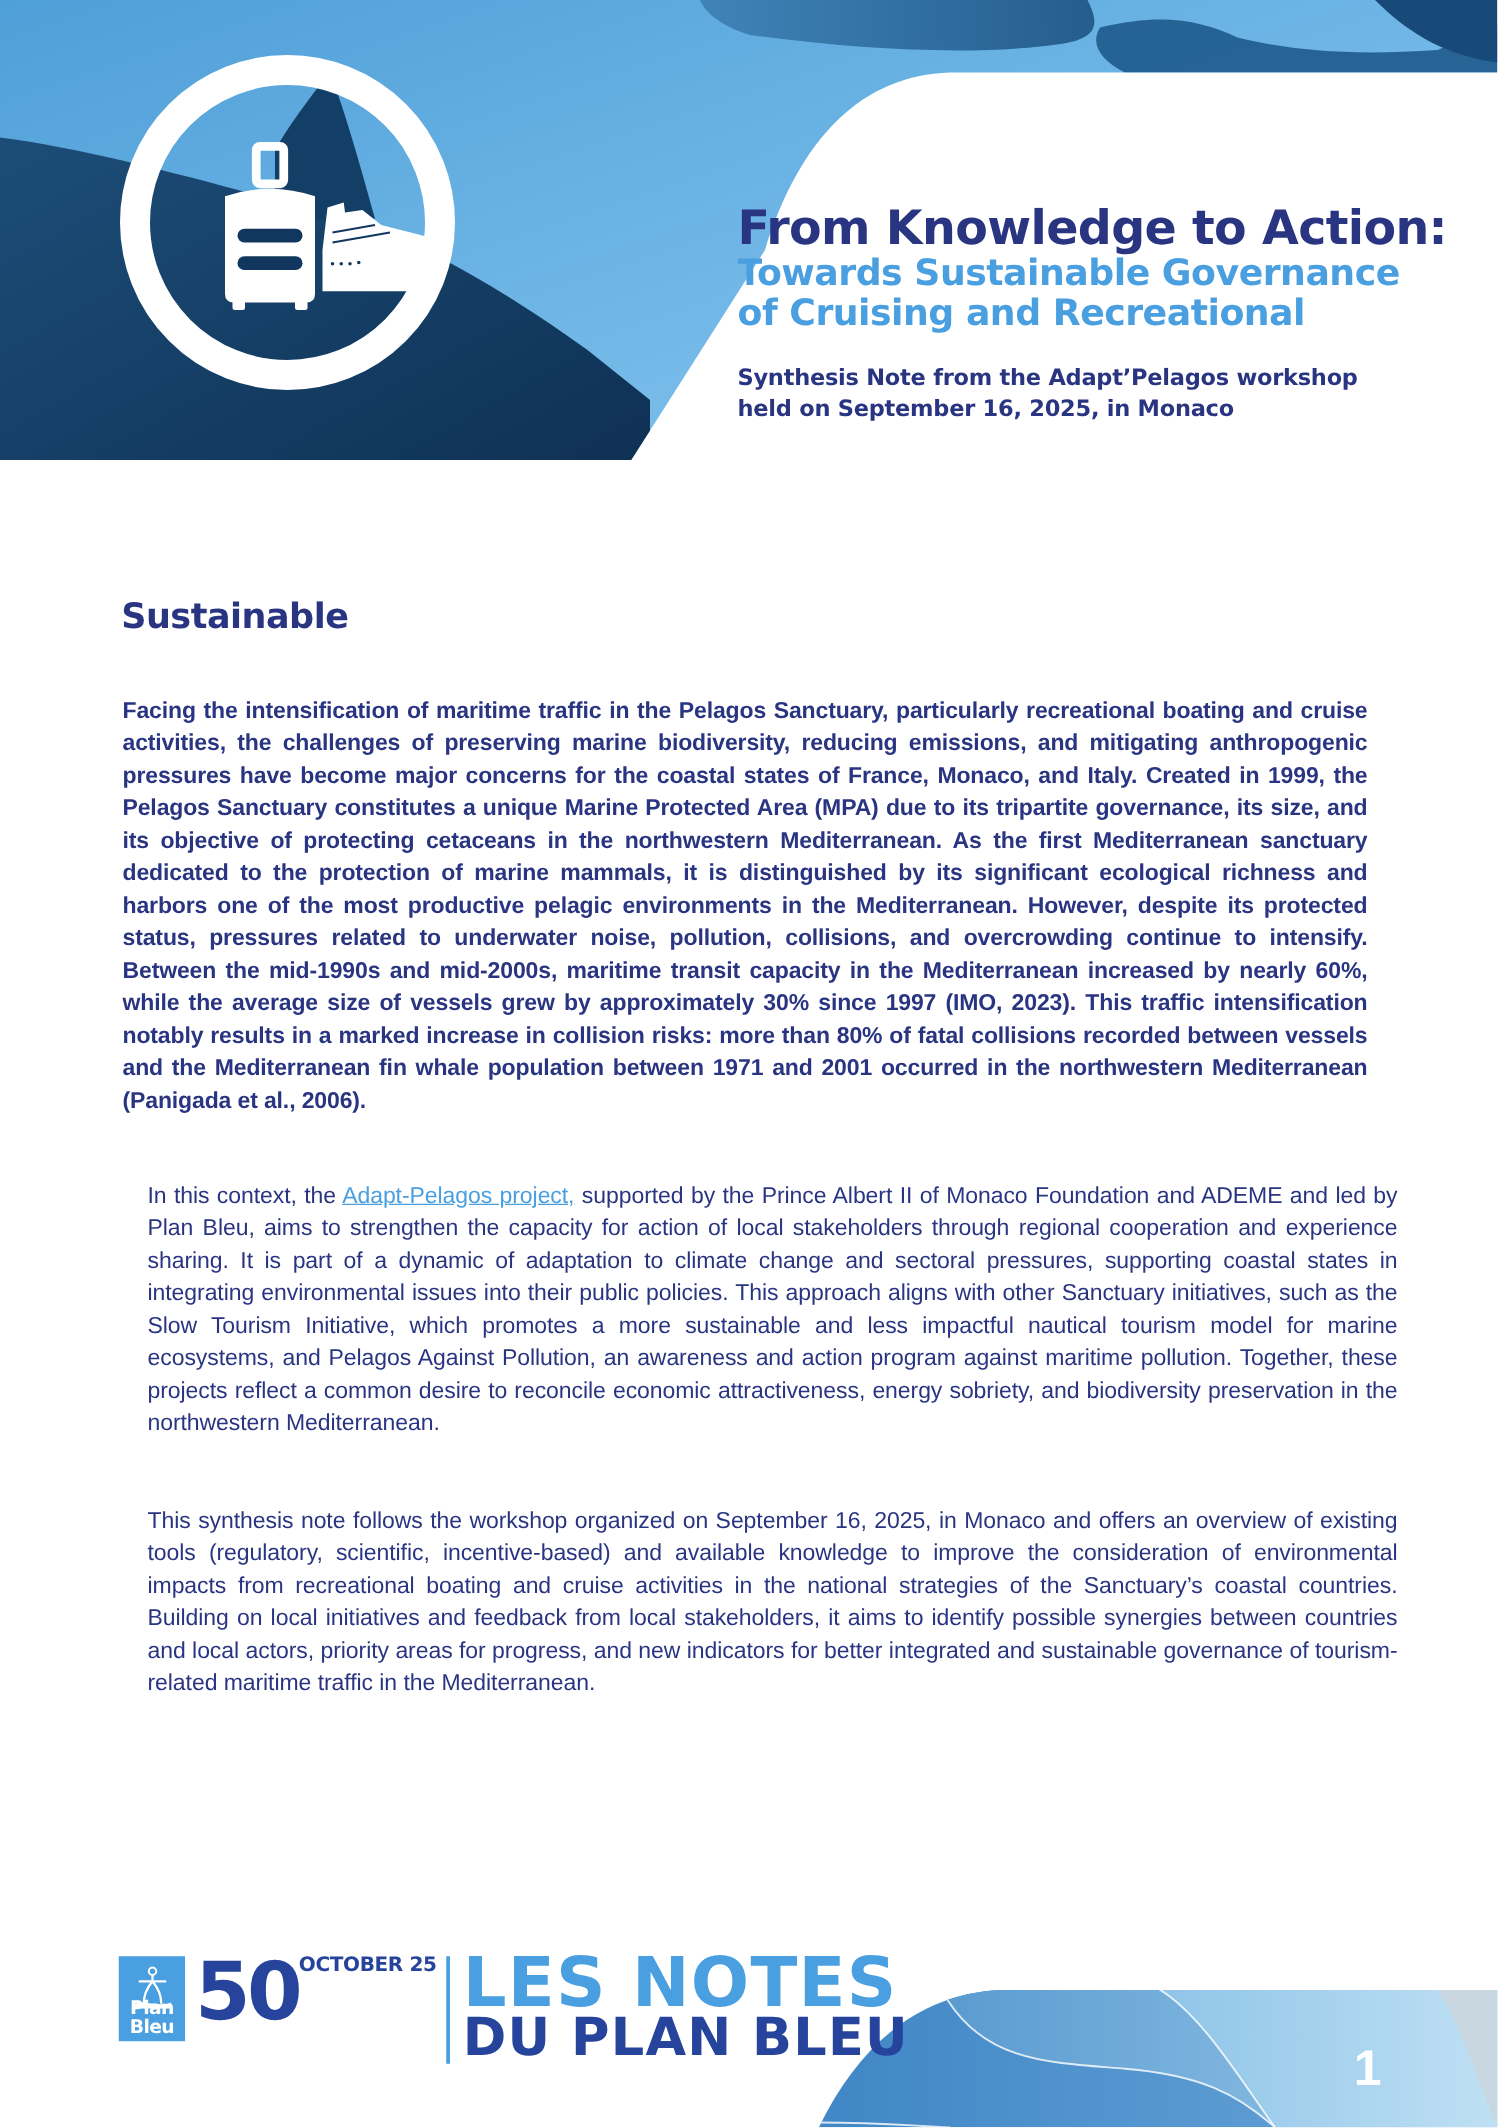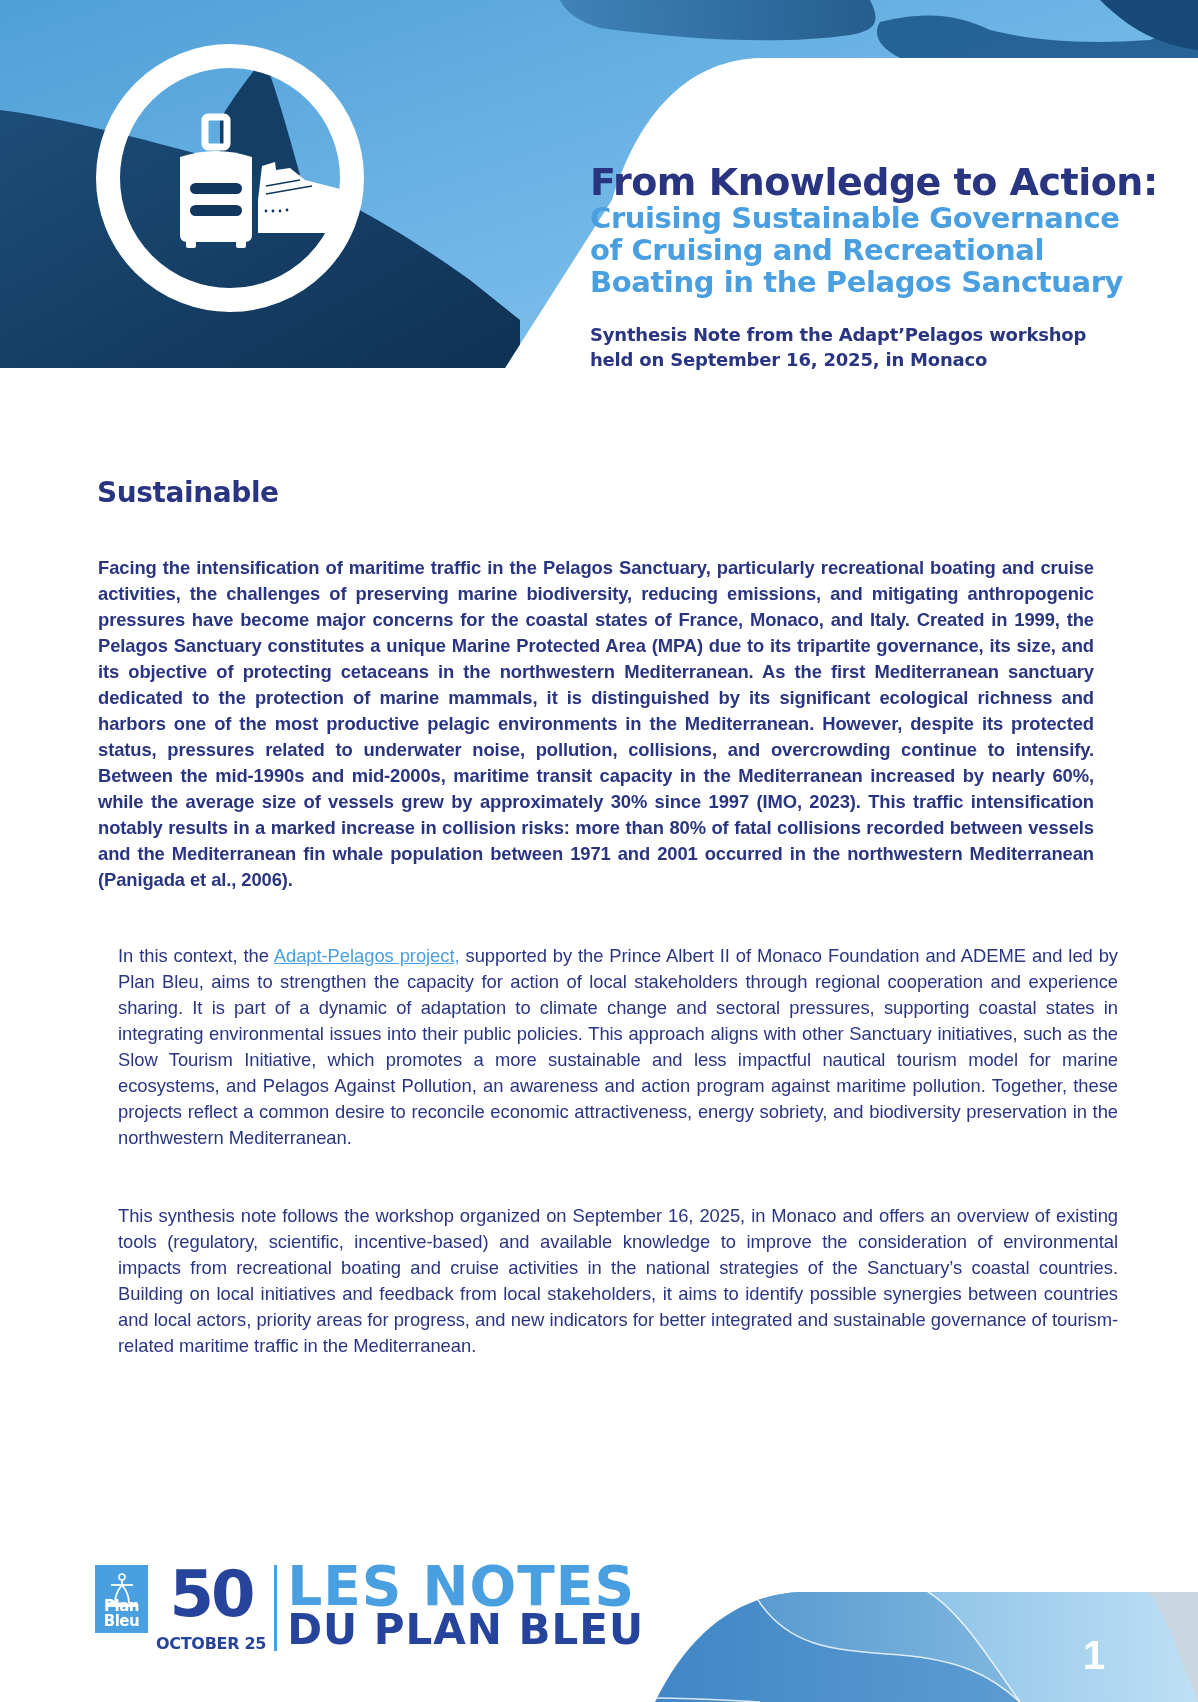--- a/index.html
+++ b/index.html
@@ -22,21 +22,21 @@
   .para-bold { top: 555px; font-family: "Liberation Sans", sans-serif; font-weight: bold; font-size: 18.4px; line-height: 26px; color: #2a3582; text-align: justify; padding-left: 4px; letter-spacing: -0.1px; }
   .para-reg { font-family: "Liberation Sans", sans-serif; font-size: 18.4px; line-height: 26px; color: #2a3582; text-align: justify; letter-spacing: -0.05px; margin-left: 24px; }
   .para2 { top: 943px; }
   .para3 { top: 1203px; }
   .link { color: #4a9fe0; text-decoration: underline; }
 
   .footer-logo { position: absolute; left: 95px; top: 1565px; height: 90px; display: flex; align-items: stretch; }
   .pb-box { width: 53px; height: 68px; background: #4a9fe0; position: relative; display: flex; flex-direction: column; align-items: center; justify-content: flex-end; padding-bottom: 4px; }
   .pb-box .pb-icon { position: absolute; top: 8px; left: 12px; }
   .pb-box .pb-word { color: #fff; font-family: "DejaVu Sans", sans-serif; font-weight: bold; font-size: 15px; line-height: 15px; letter-spacing: -0.5px; }
-  .issue { margin-left: 8px; display: flex; flex-direction: column; align-items: center; justify-content: space-between; height: 86px; }
+  .issue { margin-left: 8px; display: flex; flex-direction: row; align-items: flex-start; justify-content: space-between; height: 86px; }
   .issue-num { font-family: "DejaVu Sans", sans-serif; font-weight: bold; font-size: 64px; line-height: 62px; color: #27449c; letter-spacing: -3px; margin-top: -2px; }
   .issue-date { font-family: "DejaVu Sans", sans-serif; font-weight: bold; font-size: 16px; color: #27449c; letter-spacing: -0.3px; line-height: 14px; }
   .divider { width: 3px; background: #4a9fe0; margin: 0 10px 0 8px; height: 86px; }
   .series { display: flex; flex-direction: column; justify-content: space-between; height: 86px; }
   .series-top { font-family: "DejaVu Sans", sans-serif; font-weight: bold; font-size: 55px; line-height: 42px; color: #4a9fe0; letter-spacing: 1px; }
   .series-bottom { font-family: "DejaVu Sans", sans-serif; font-weight: bold; font-size: 42px; line-height: 42px; color: #27449c; letter-spacing: 1px; }
 
   .footer-wave { position: absolute; left: 0; top: 1580px; width: 1198px; height: 122px; }
   .page-number { position: absolute; left: 1083px; top: 1633px; font-family: "Liberation Sans", sans-serif; font-weight: bold; font-size: 40px; color: #ffffff; }
 </style>
@@ -91,23 +91,22 @@
       <circle cx="273" cy="211" r="1.4" fill="#11375e"></circle>
       <circle cx="280" cy="211" r="1.4" fill="#11375e"></circle>
       <circle cx="287" cy="210" r="1.4" fill="#11375e"></circle>
     </g>
   </svg>
 </div>
 
 <div class="title-block">
   <div class="title-main">From Knowledge to Action:</div>
   <div class="title-sub">
-    <div>Cruising Sustainable Governance</div>
+    <div>Towards Sustainable Governance</div>
     <div>of Cruising and Recreational</div>
-    <div>Boating in the Pelagos Sanctuary</div>
   </div>
   <div class="synth-note">
     <div>Synthesis Note from the Adapt’Pelagos workshop</div>
     <div>held on September 16, 2025, in Monaco</div>
   </div>
 </div>
 
 <h2 class="section-heading">Sustainable</h2>
 
 <p class="body-text para-bold">Facing the intensification of maritime traffic in the Pelagos Sanctuary, particularly recreational boating and cruise activities, the challenges of preserving marine biodiversity, reducing emissions, and mitigating anthropogenic pressures have become major concerns for the coastal states of France, Monaco, and Italy. Created in 1999, the Pelagos Sanctuary constitutes a unique Marine Protected Area (MPA) due to its tripartite governance, its size, and its objective of protecting cetaceans in the northwestern Mediterranean. As the first Mediterranean sanctuary dedicated to the protection of marine mammals, it is distinguished by its significant ecological richness and harbors one of the most productive pelagic environments in the Mediterranean. However, despite its protected status, pressures related to underwater noise, pollution, collisions, and overcrowding continue to intensify. Between the mid-1990s and mid-2000s, maritime transit capacity in the Mediterranean increased by nearly 60%, while the average size of vessels grew by approximately 30% since 1997 (IMO, 2023). This traffic intensification notably results in a marked increase in collision risks: more than 80% of fatal collisions recorded between vessels and the Mediterranean fin whale population between 1971 and 2001 occurred in the northwestern Mediterranean (Panigada et al., 2006).</p>

